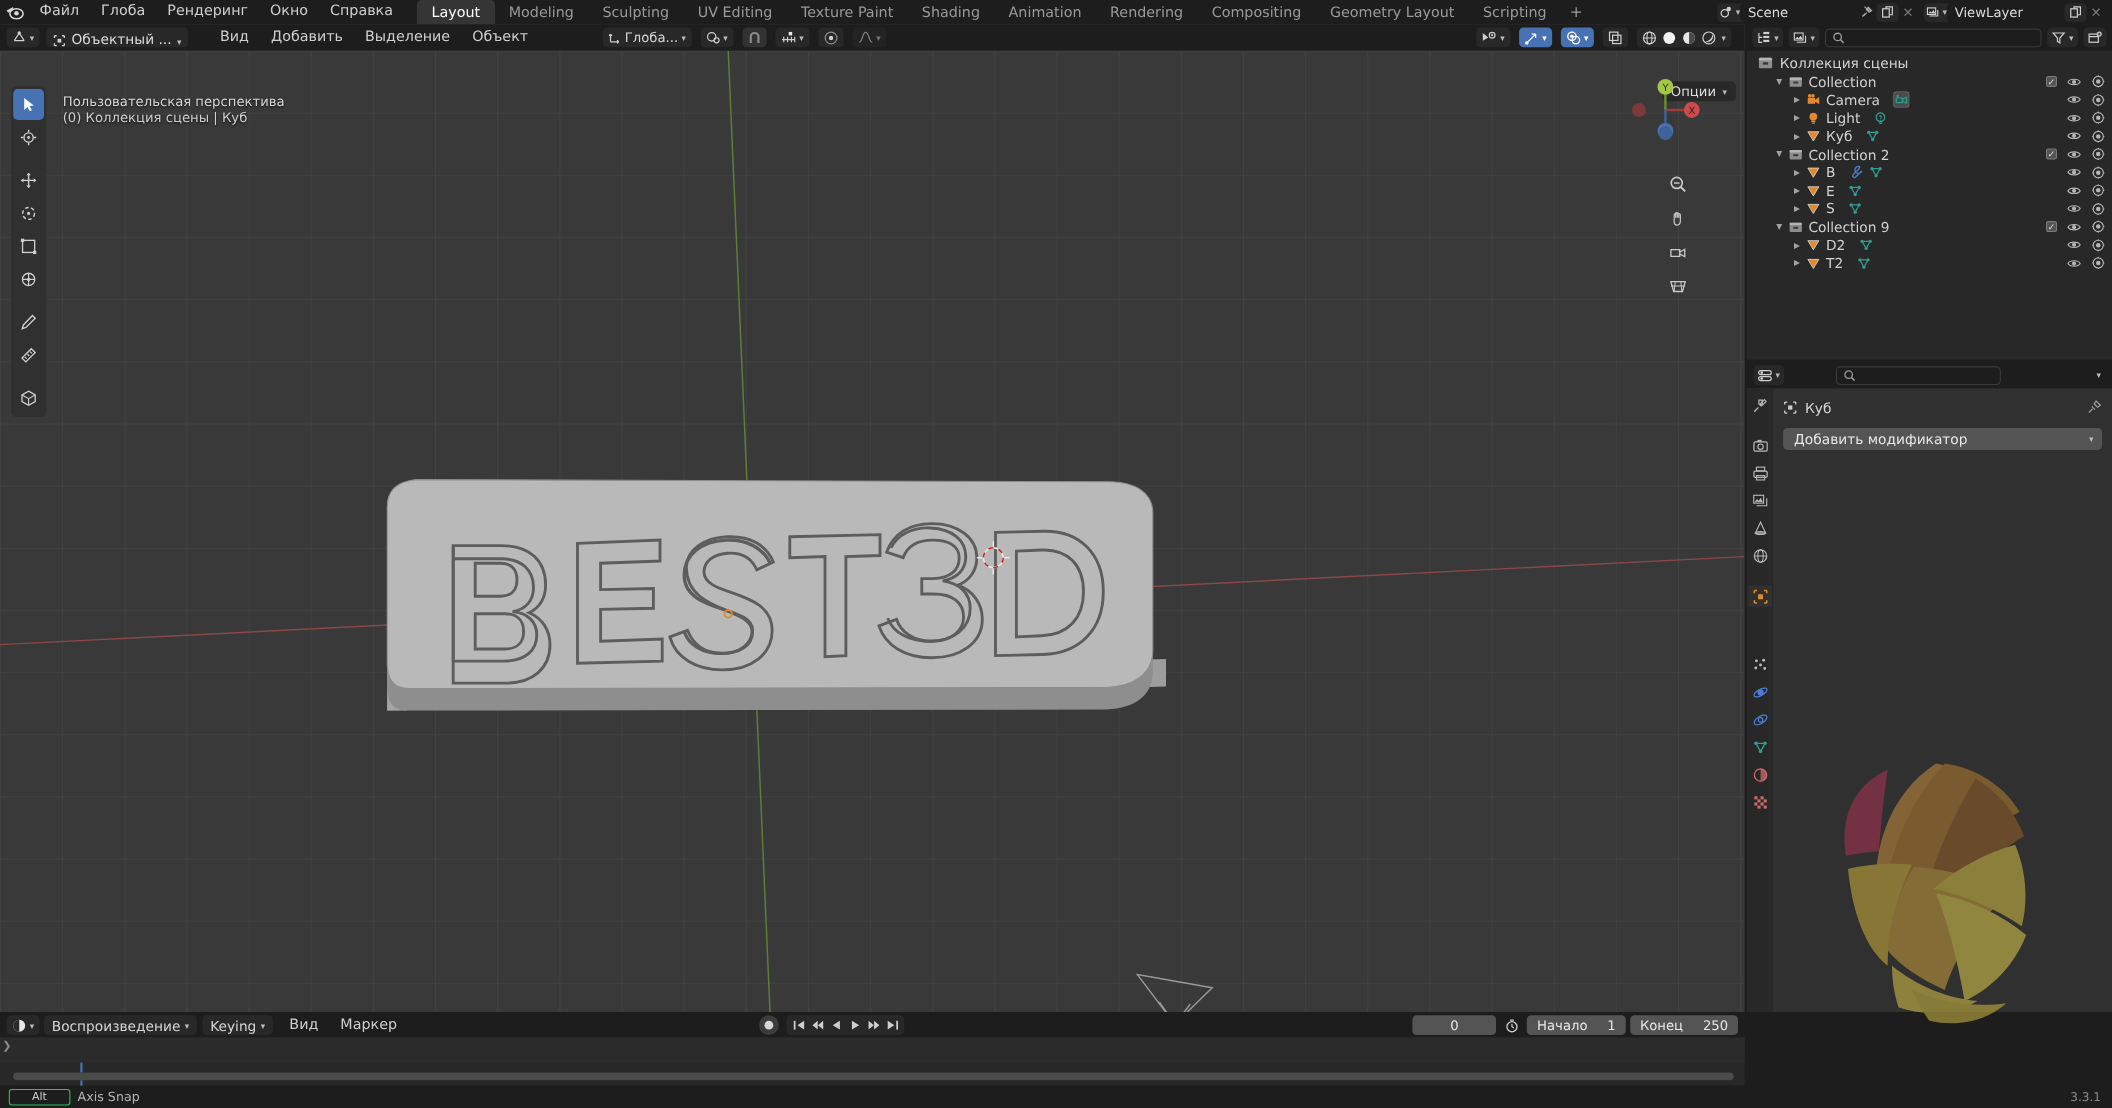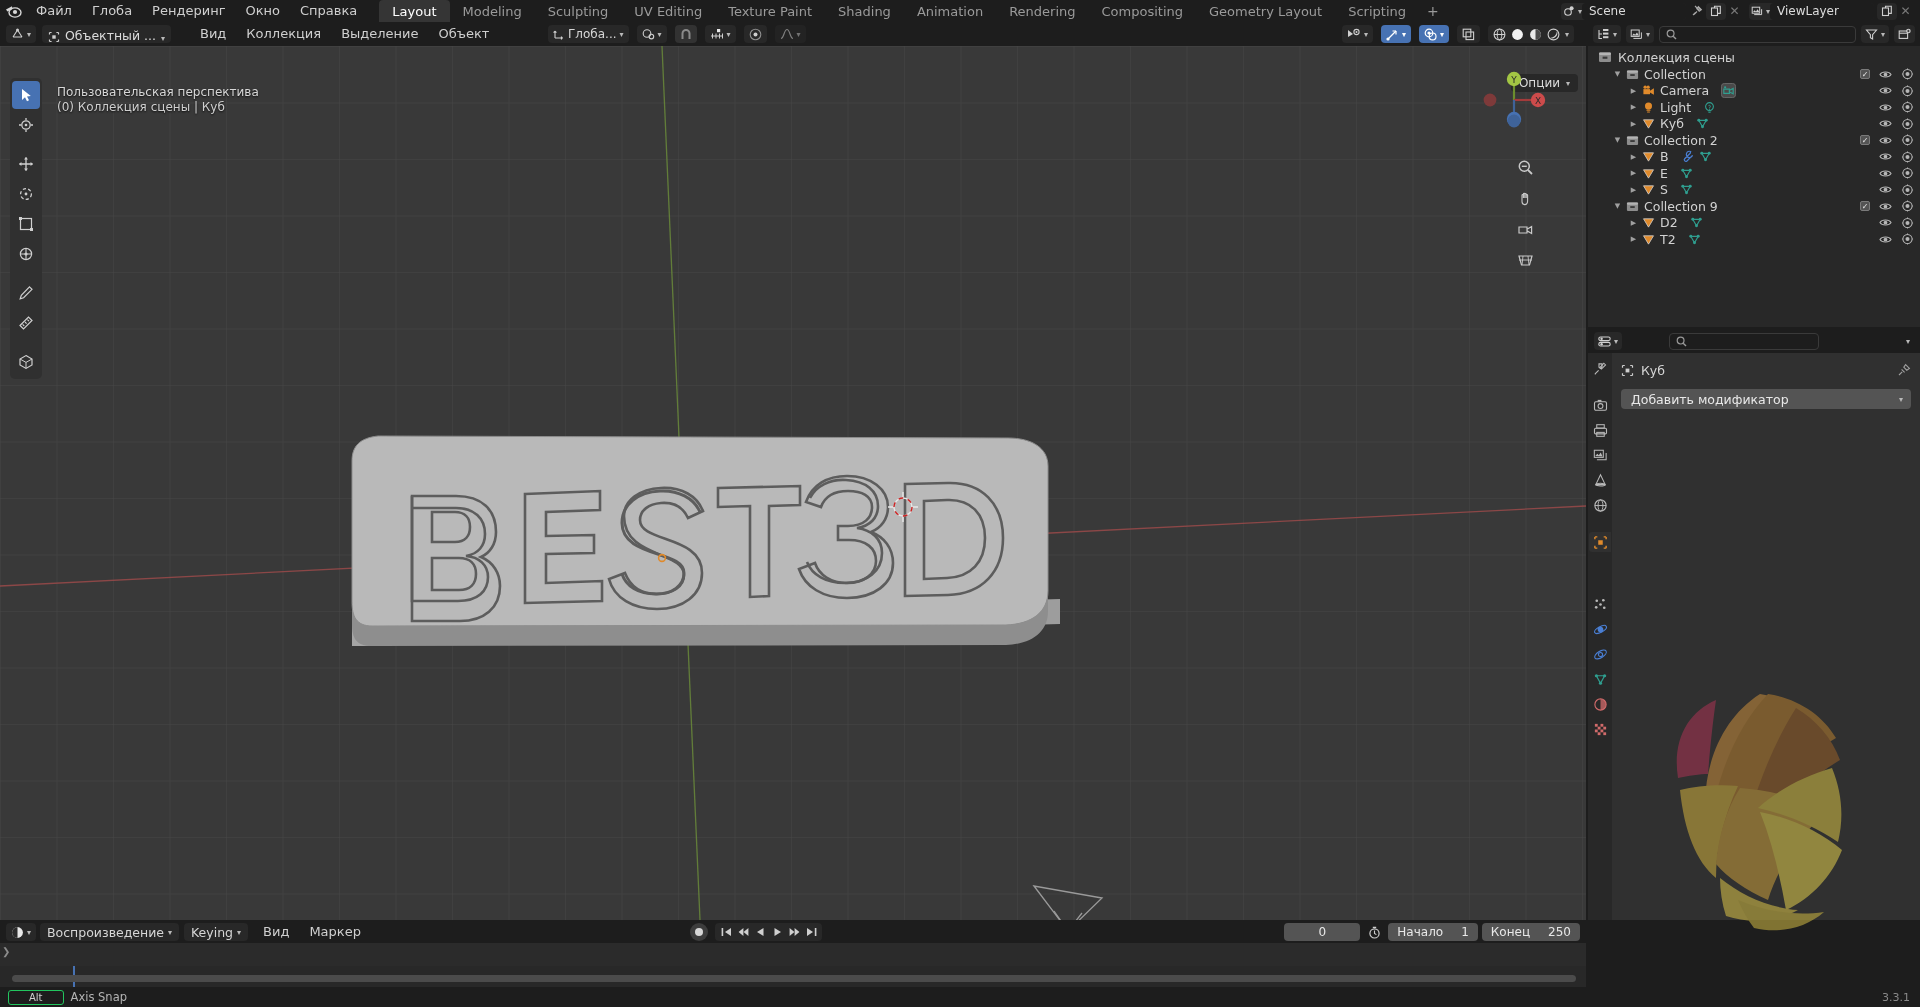--- a/index.html
+++ b/index.html
@@ -314,21 +314,21 @@
       </div>
       <div class="mode-sel">
         <svg width="12" height="12" viewBox="0 0 12 12">
             <path d="M1.5 1.5 L3.6 1.5 M1.5 1.5 L1.5 3.6 M10.5 1.5 L8.4 1.5 M10.5 1.5 L10.5 3.6 M1.5 10.5 L3.6 10.5 M1.5 10.5 L1.5 8.4 M10.5 10.5 L8.4 10.5 M10.5 10.5 L10.5 8.4" stroke="#cfcfcf" stroke-width="1.2" fill="none"></path>
             <rect x="4.3" y="4.3" width="3.4" height="3.4" fill="#cfcfcf"></rect>
           </svg>
         <span>Объектный ...</span>
         <span class="chev">▾</span>
       </div>
       <div class="vp-menu">Вид</div>
-      <div class="vp-menu">Коллекция</div>
+      <div class="vp-menu">Добавить</div>
       <div class="vp-menu">Выделение</div>
       <div class="vp-menu">Объект</div>
 
       <div style="position:absolute;left:548px;top:3px;display:flex;align-items:center;gap:4px;">
         <div class="vp-btn">
           <svg width="12" height="12" viewBox="0 0 12 12">
               <path d="M2 10 L2 3 M2 3 L0.6 4.6 M2 3 L3.4 4.6 M2 10 L9.5 10 M9.5 10 L8 8.6 M9.5 10 L8 11.4" stroke="#cfcfcf" stroke-width="1.1" fill="none"></path>
             </svg>
           <span style="font-size:12px;color:#d6d6d6;">Глоба...</span>
           <span class="chev">▾</span>

